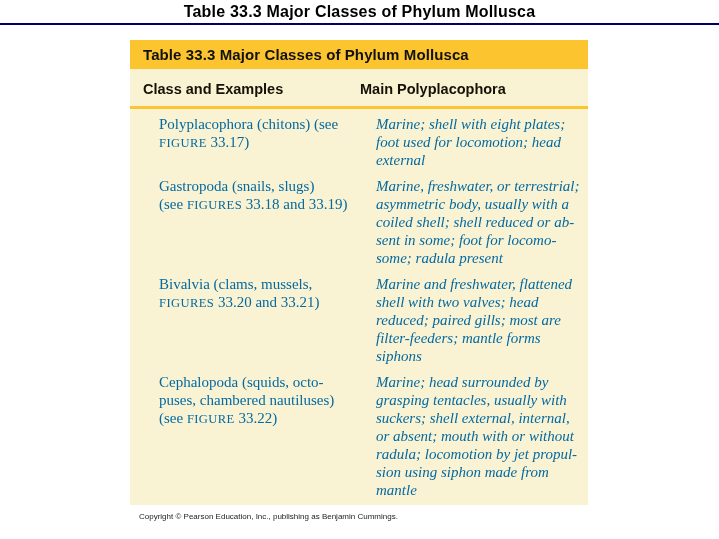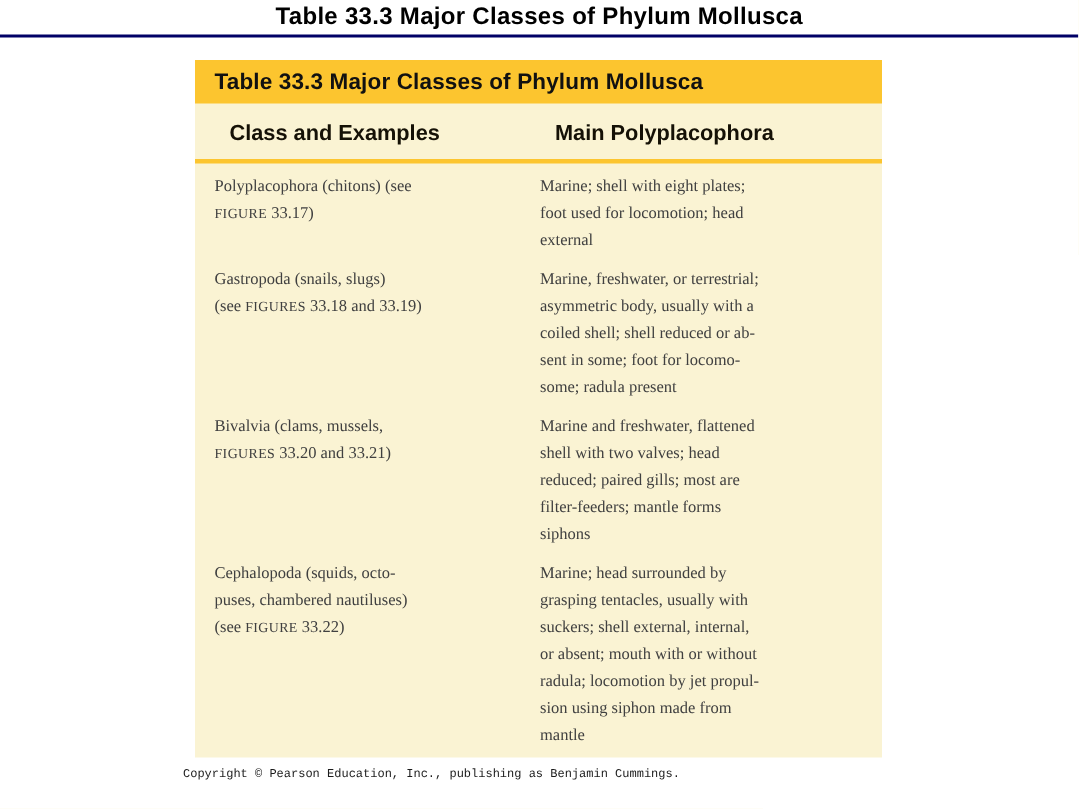--- a/index.html
+++ b/index.html
@@ -26,37 +26,37 @@
   }
   .band-title{
     padding-left:13px;font-size:15px;font-weight:bold;color:#111111;
     font-family:"Liberation Sans",sans-serif;letter-spacing:.1px;
   }
   .thead{
     display:flex;padding:12px 13px 0 13px;
     font-size:14.5px;font-weight:bold;color:#151106;
     font-family:"Liberation Sans",sans-serif;
   }
-  .thead .c1{width:217px;flex:0 0 217px;margin-left:10px;}
+  .thead .c1{width:217px;flex:0 0 217px;}
   .header-divider{
     height:3px;background:var(--gold,#fcc52f);margin-top:9px;
   }
   .tbody{
     padding:6px 13px 0 13px;
     font-family:"Liberation Serif","DejaVu Serif",serif;
-    font-size:11px;line-height:18px;color:#404040;
+    font-size:15px;line-height:18px;color:#0369a1;margin-left:16px;
   }
   .trow{display:flex;margin-bottom:8px;}
   .trow .c1{width:217px;flex:0 0 217px;}
-  .trow .c2{flex:1;}
+  .trow .c2{flex:1;font-style:italic;}
   .line{white-space:nowrap;}
   .sc{font-size:.84em;letter-spacing:.03em;}
   .copyright{
-    position:absolute;left:122px;top:512px;
-    font-size:8px;color:#1c1c1c;font-family:Liberation Mono, monospace;
+    position:absolute;left:139px;top:512px;
+    font-size:8px;color:#1c1c1c;font-family:Liberation Sans, sans-serif;
   }
 </style>
 </head>
 <body>
 
 <div class="canvas">
 
   <div class="page-title">Table 33.3  Major Classes of Phylum Mollusca</div>
 
   <div class="title-divider"></div>

